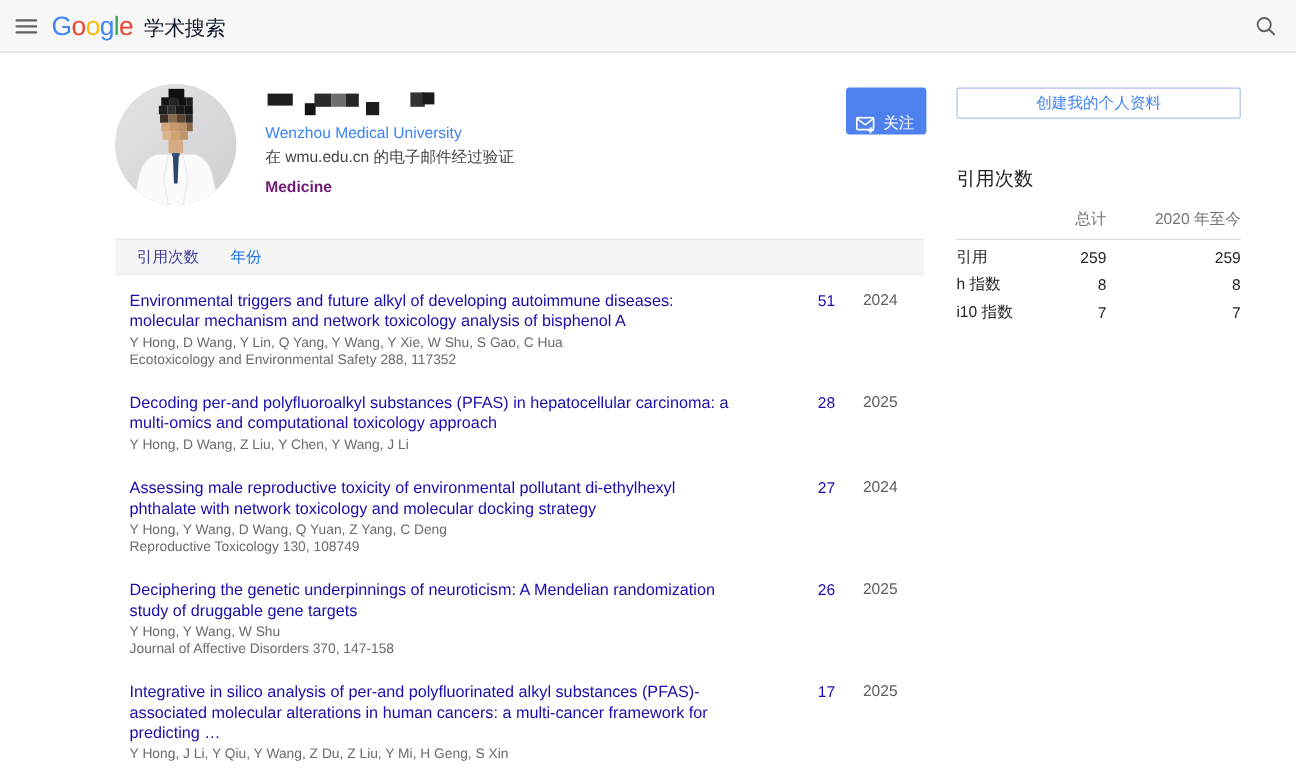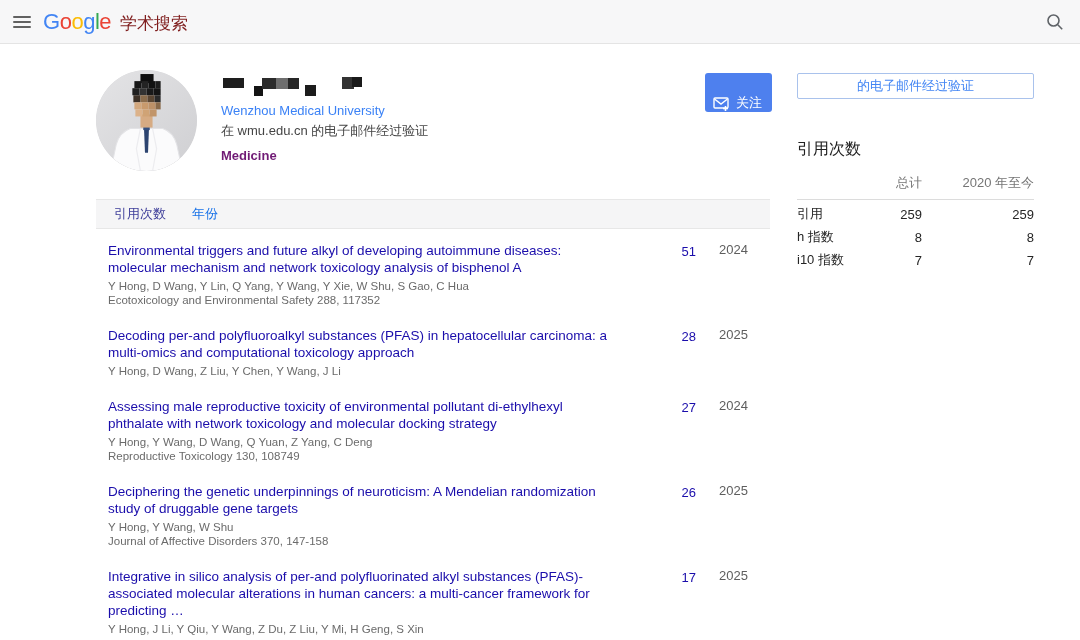--- a/index.html
+++ b/index.html
@@ -13,21 +13,21 @@
     position:absolute; left:0; top:0; width:1080px; height:44px;
     background:#f7f7f8; border-bottom:1px solid #e4e4e4;
     display:flex; align-items:center;
   }
   .hamburger { margin-left:13px; width:18px; cursor:pointer; }
   .hamburger div { height:2px; background:#616161; margin:3px 0; border-radius:1px; }
   .logo-wrap { display:flex; align-items:baseline; margin-left:12px; }
   .glogo { font-size:22px; font-weight:500; letter-spacing:-0.5px; }
   .glogo .l0{color:#4285F4}.glogo .l1{color:#EA4335}.glogo .l2{color:#FBBC05}
   .glogo .l3{color:#4285F4}.glogo .l4{color:#34A853}.glogo .l5{color:#EA4335}
-  .product-name { font-size:17px; color:#7f1d1d; margin-left:9px; }
+  .product-name { font-size:17px; color:#0f172a; margin-left:9px; }
   .search-btn { position:absolute; right:16px; top:13px; width:18px; height:18px; cursor:pointer; }
 
   
   .avatar {
     position:absolute; left:96px; top:70px; width:101px; height:101px;
     border-radius:50%; overflow:hidden; background:#d8d8da;
   }
   .info { position:absolute; left:221px; top:74px; width:420px; }
   .redacted-name { position:relative; height:22px; width:160px; }
   .redacted-name div { position:absolute; }
@@ -178,21 +178,21 @@
       <rect x="1" y="1" width="14" height="10" rx="1" fill="none" stroke="#ffffff" stroke-width="1.4"></rect>
       <polyline points="1.5,2 8,7 14.5,2" fill="none" stroke="#ffffff" stroke-width="1.4"></polyline>
       <line x1="12.5" y1="9" x2="12.5" y2="14" stroke="#ffffff" stroke-width="1.6"></line>
       <line x1="10" y1="11.5" x2="15" y2="11.5" stroke="#ffffff" stroke-width="1.6"></line>
     </svg>
   </span>
   <span>关注</span>
 </button>
 
 <div class="sidebar">
-  <button class="create-profile-btn">的电子邮件经过验证</button>
+  <button class="create-profile-btn">创建我的个人资料</button>
 
   <div class="citedby-title">引用次数</div>
 
   <div class="stats-table">
     <div class="stats-hrow">
       <span></span>
       <span>总计</span>
       <span>2020 年至今</span>
     </div>
     <div class="stats-row">

